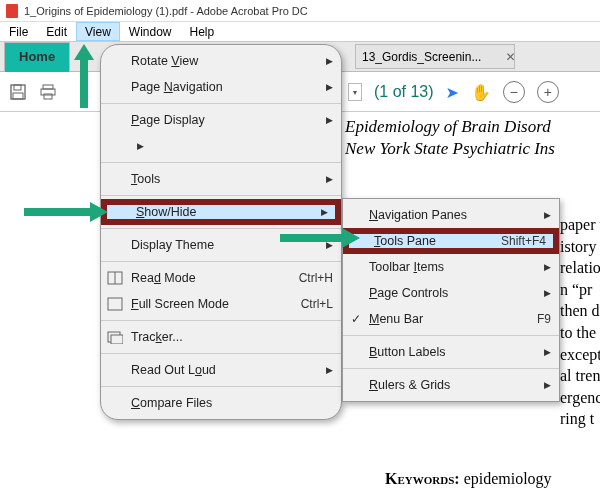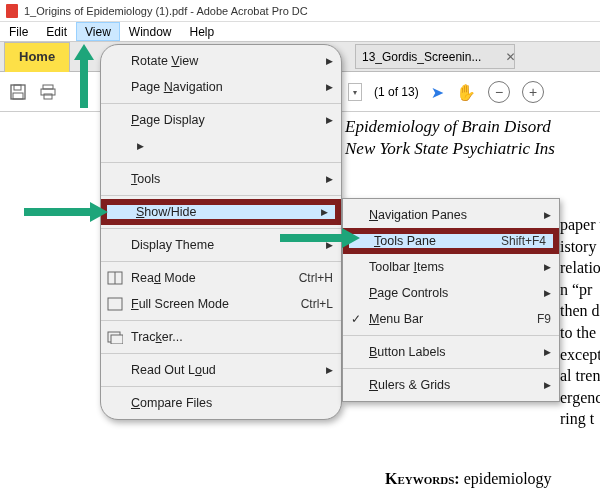--- a/index.html
+++ b/index.html
@@ -4,42 +4,42 @@
 <style>
   * { box-sizing: border-box; margin: 0; padding: 0; }
   body { font-family: "Segoe UI", Arial, sans-serif; font-size: 12px; background: #fff; width: 600px; height: 504px; overflow: hidden; position: relative; }
   .titlebar { height: 22px; background: #fff; border-bottom: 1px solid #ddd; display: flex; align-items: center; padding-left: 6px; }
   .titlebar-icon { width: 12px; height: 14px; background: #e03c31; margin-right: 6px; border-radius: 1px; }
   .titlebar-text { font-size: 11px; color: #333; }
   .menubar { height: 20px; display: flex; align-items: stretch; border-bottom: 1px solid #ccc; background: #fff; }
   .menubar-item { padding: 3px 9px; font-size: 12px; cursor: default; }
   .menubar-item.active { background: #cce8ff; border: 1px solid #99d1ff; padding: 2px 8px; }
   .tabbar { height: 30px; background: #e8e8e8; display: flex; align-items: center; padding-left: 4px; border-bottom: 1px solid #bbb; }
-  .home-tab { background: #fde047; border: 1px solid #bbb; border-bottom: none; height: 30px; padding: 6px 14px; font-weight: bold; font-size: 13px; color: #333; }
+  .home-tab { background: #14b8a6; border: 1px solid #bbb; border-bottom: none; height: 30px; padding: 6px 14px; font-weight: bold; font-size: 13px; color: #333; }
   .dropdown { position: absolute; background: #f0f0f0; border: 1px solid #999; box-shadow: 2px 3px 6px rgba(0,0,0,.3); }
   .view-menu { left: 100px; top: 44px; width: 242px; z-index: 10; border-radius: 18px; }
   .menu-group { border-bottom: 1px solid #ccc; padding: 3px 0; }
   .menu-group:last-child { border-bottom: none; }
   .menu-row { display: flex; align-items: center; height: 26px; padding: 0 8px 0 4px; cursor: default; }
   .menu-row.hover { background: #cce8ff; border: 6px solid #7f1d1d; height: 26px; padding: 0 7px 0 3px; }
   .menu-icon { width: 20px; height: 18px; margin-right: 6px; display: flex; align-items: center; justify-content: center; color: #555; }
   .menu-label { flex: 1; font-size: 12.5px; color: #222; }
   .menu-shortcut { font-size: 12px; color: #333; margin-left: 10px; }
   .menu-arrow { margin-left: 6px; font-size: 9px; color: #333; }
   .sub-menu { left: 342px; top: 198px; width: 218px; z-index: 11; }
   .sub-menu .menu-icon { width: 18px; margin-right: 4px; }
   .checkmark { font-size: 12px; color: #333; }
   .content-area { position: absolute; left: 0; top: 72px; right: 0; bottom: 0; background: #fff; }
   .toolbar { height: 40px; border-bottom: 1px solid #ccc; display: flex; align-items: center; padding: 0 8px; gap: 10px; }
   .tb-icon { width: 20px; height: 20px; display: flex; align-items: center; justify-content: center; color: #555; font-size: 16px; }
   .doc-tab { position: absolute; left: 355px; top: 44px; width: 160px; height: 25px; background: #e4e4e4; border: 1px solid #bbb; display: flex; align-items: center; padding: 0 6px; font-size: 12px; z-index: 5; gap: 24px; }
   .doc-tab-x { margin-left: auto; color: #666; }
   .info-row { position: absolute; left: 348px; top: 74px; height: 36px; display: flex; align-items: center; gap: 12px; z-index: 5; }
   .dd-box { width: 14px; height: 18px; border: 1px solid #bbb; display: flex; align-items: center; justify-content: center; font-size: 8px; color: #555; }
-  .page-count { font-size: 12px; color: #000000; }
+  .page-count { font-size: 16px; color: #0f766e; }
   .cursor-icon { color: #2c7be5; font-size: 16px; }
   .hand-icon { color: #888; font-size: 16px; }
   .circle-btn { width: 22px; height: 22px; border: 1.5px solid #777; border-radius: 50%; display: flex; align-items: center; justify-content: center; font-size: 14px; color: #555; }
   .paper-text { position: absolute; left: 345px; top: 116px; font-family: "Times New Roman", serif; font-size: 17px; font-style: italic; line-height: 1.3; }
   .body-text { position: absolute; left: 560px; top: 214px; font-family: "Times New Roman", serif; font-size: 16px; line-height: 1.35; text-align: left; white-space: pre; }
   .kw { position: absolute; left: 385px; top: 470px; font-family: "Times New Roman", serif; font-size: 16px; }
   .kw b { font-variant: small-caps; font-weight: bold; }
   .arrow { position: absolute; z-index: 20; }
   .arrow svg { display: block; }
   u { text-decoration: underline; }

